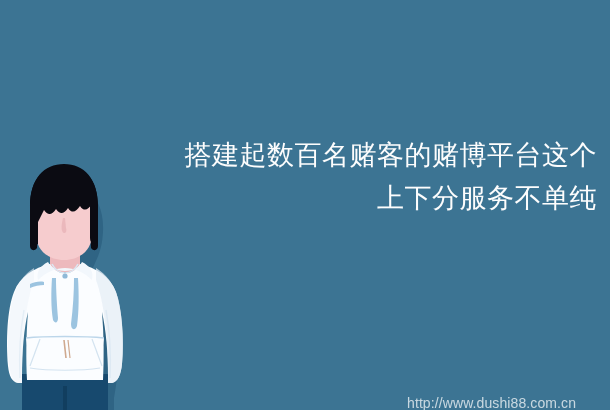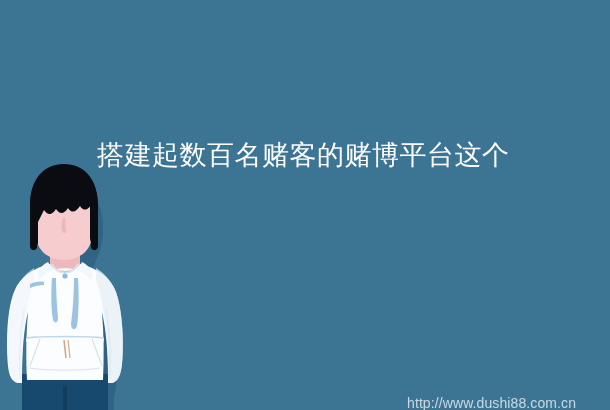--- a/index.html
+++ b/index.html
@@ -38,20 +38,21 @@
     width: 500px;
   }
   .headline-line {
     color: #fdfdfd;
     font-size: 27px;
     line-height: 43px;
     letter-spacing: 0.5px;
     white-space: nowrap;
     font-weight: 400;
     text-rendering: geometricPrecision;
+    text-align: right;
   }
 
   
   #watermark {
     position: absolute;
     left: 407px;
     top: 395px;
     color: rgba(255, 255, 255, 0.72);
     font-size: 14px;
     line-height: 16px;
@@ -162,17 +163,18 @@
       </g>
 
       <g>
         <circle cx="65" cy="116" r="2.6" fill="#8fb9d8"></circle>
       </g>
     </svg>
   </div>
 
   <div id="headline">
     <div class="headline-line">搭建起数百名赌客的赌博平台这个</div>
+    <div class="headline-line">上下分服务不单纯</div>
   </div>
 
   <div id="watermark">http://www.dushi88.com.cn</div>
 
 </div>
 
 </body></html>

